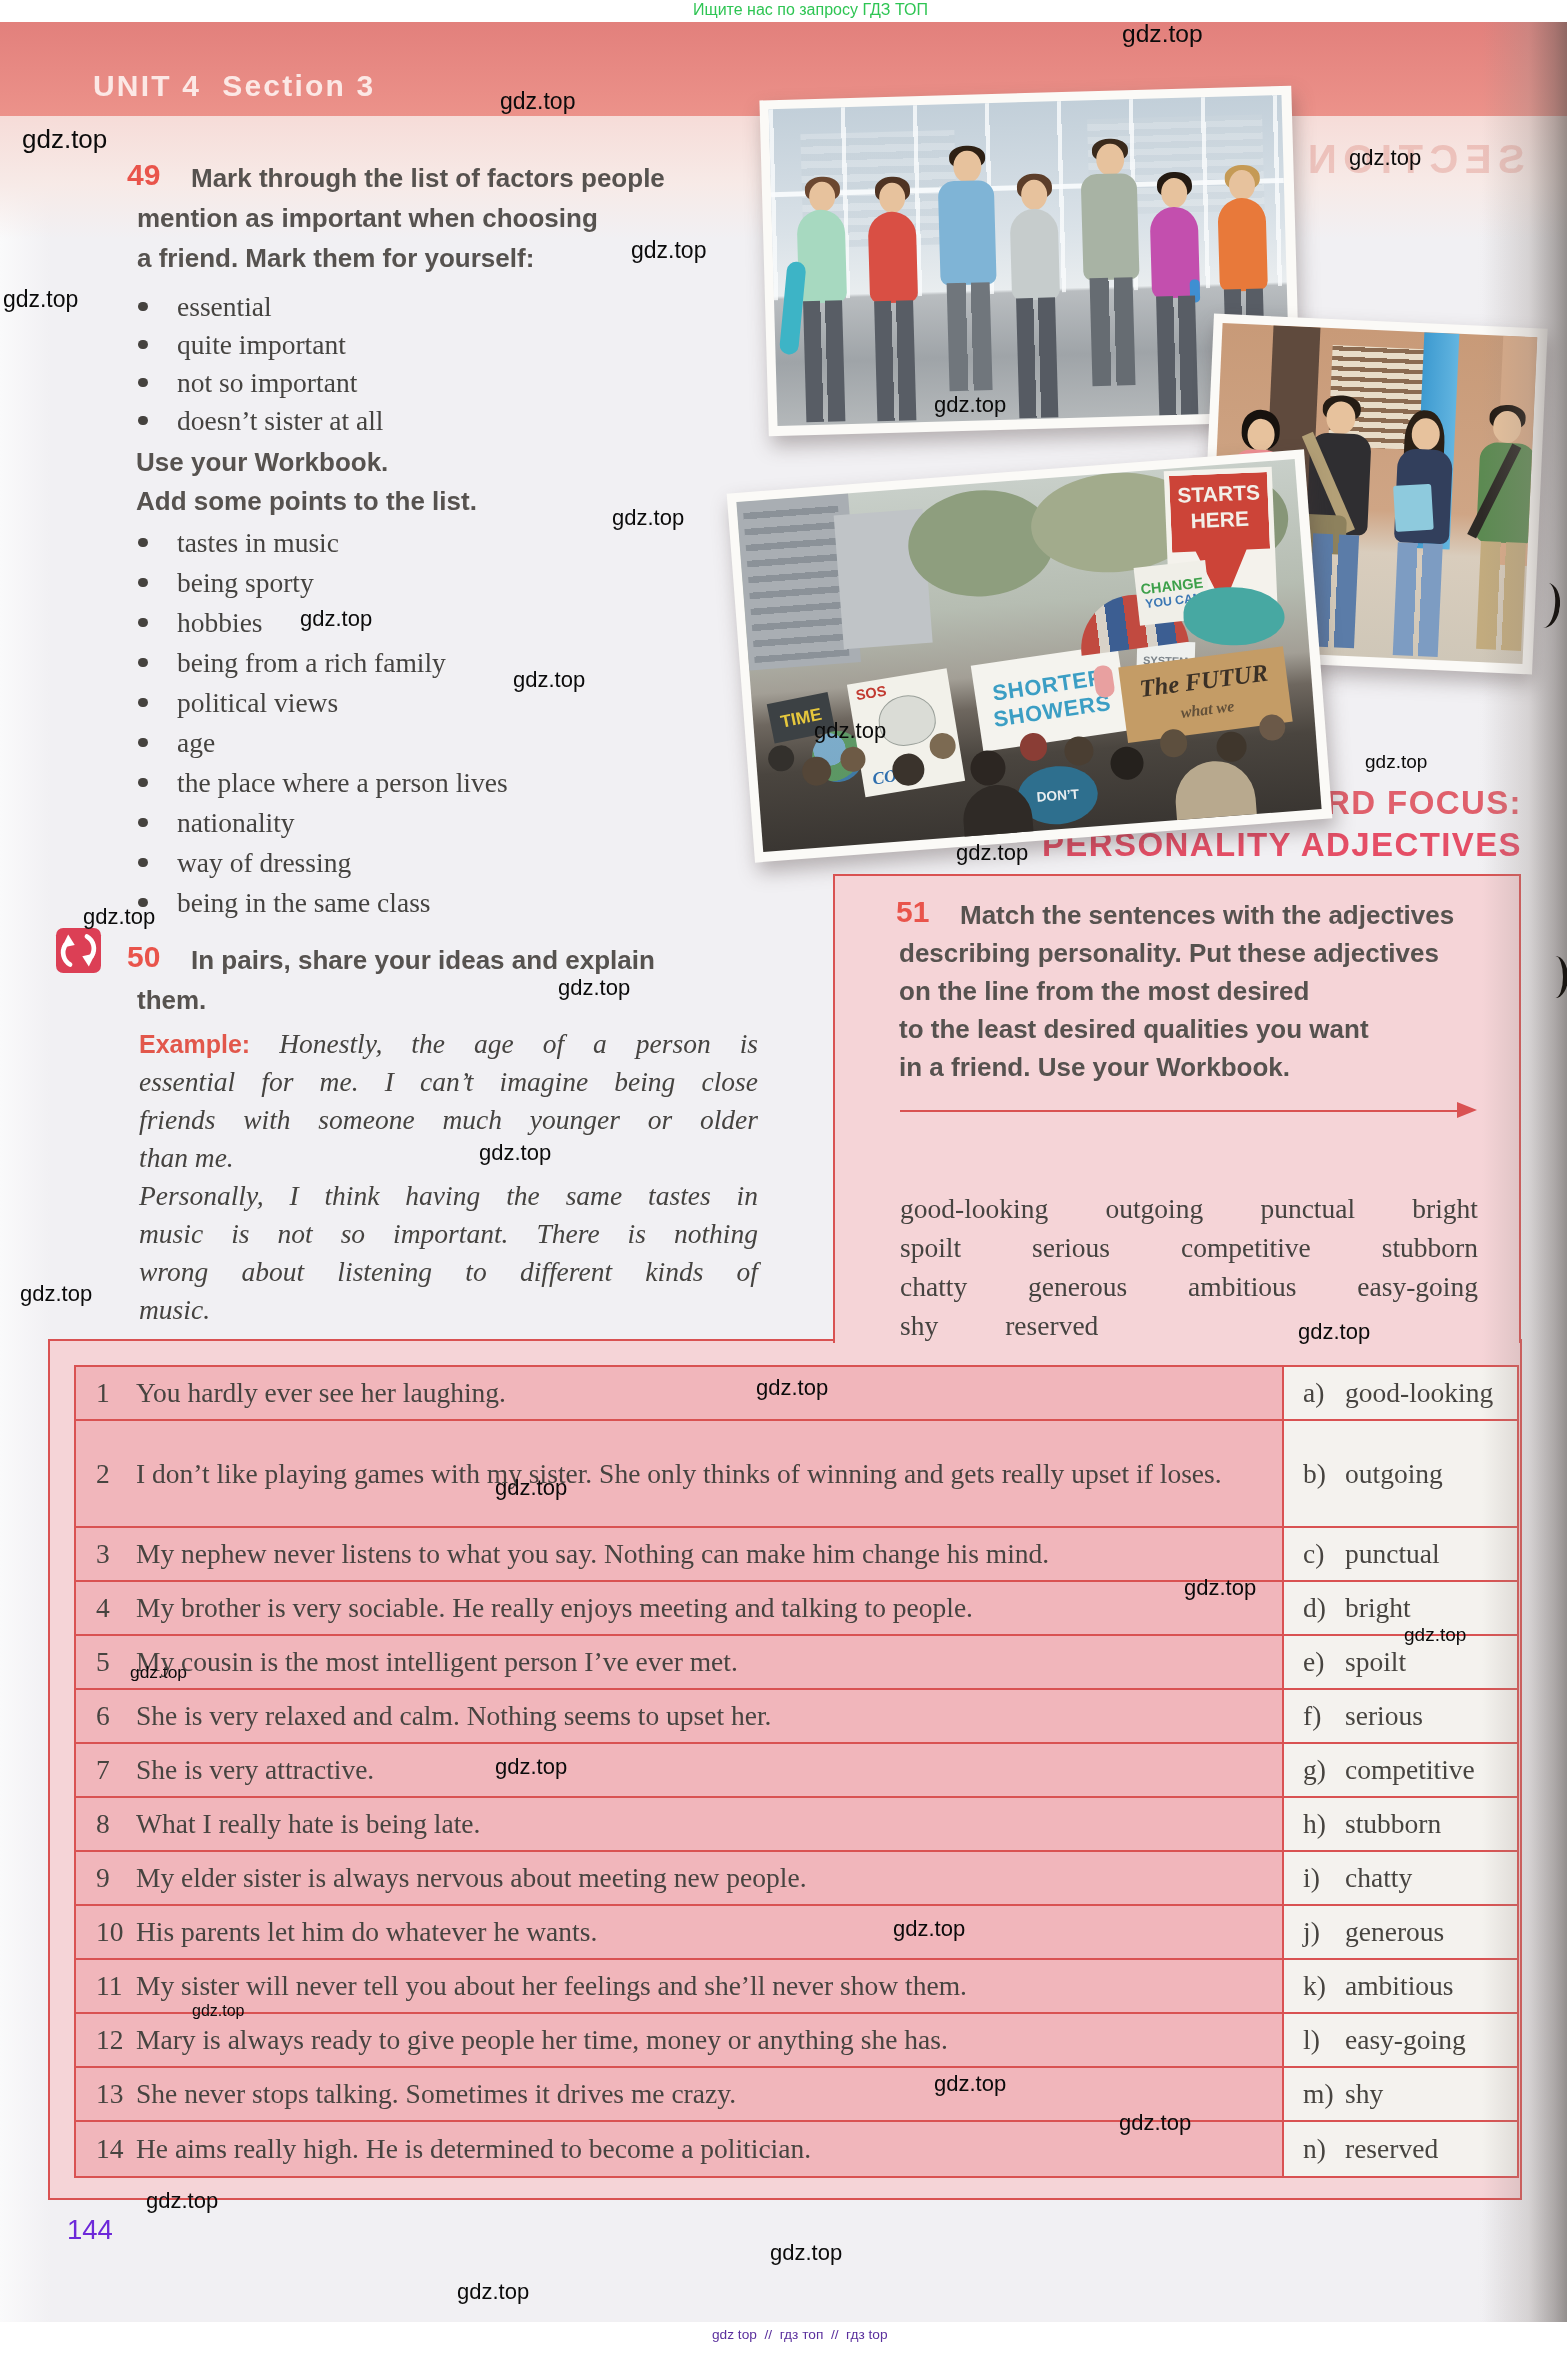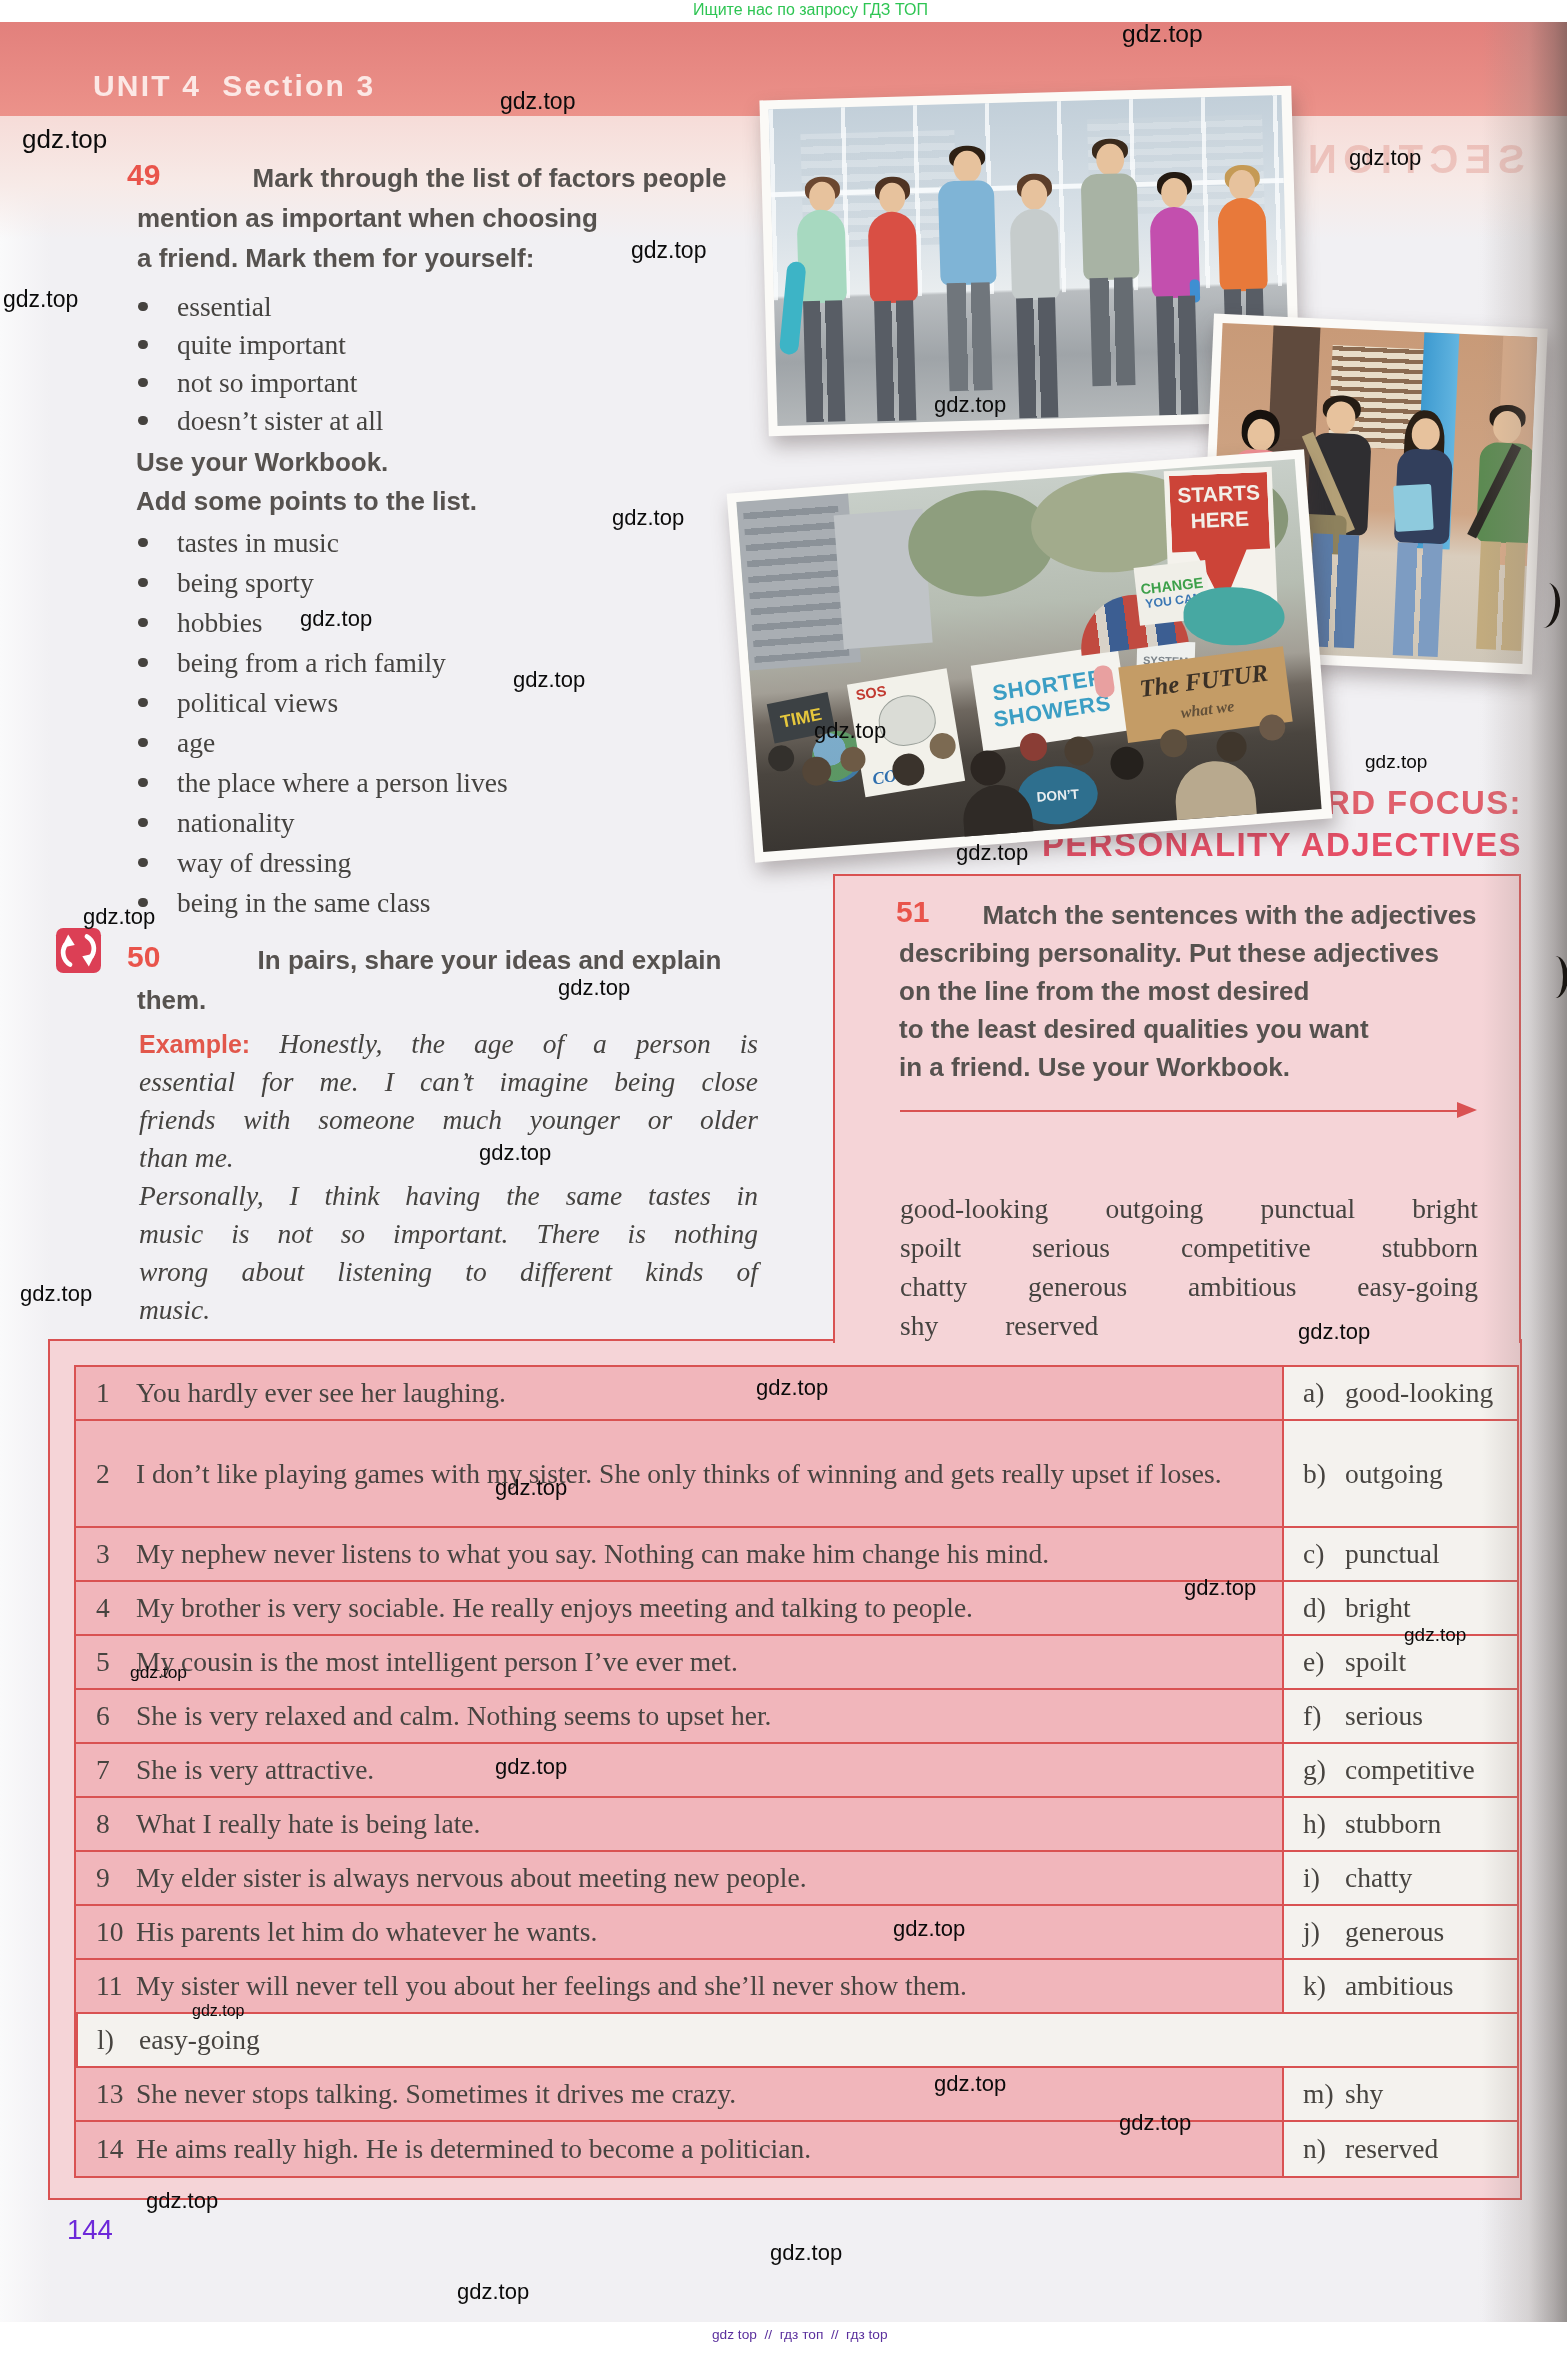--- a/index.html
+++ b/index.html
@@ -23,21 +23,21 @@
         color:rgba(217,128,118,0.35);transform:scaleX(-1);white-space:pre;}
   #promo{position:absolute;left:693px;top:1.4px;font-size:16px;color:#2ec553;}
   #footer-line{position:absolute;left:712px;top:2327px;font-size:13.7px;color:#5a2f9d;white-space:pre;}
   #page-number{position:absolute;left:67px;top:2214px;font-size:27.5px;color:#6d28d9;}
 
   
   .serif{font-family:"Liberation Serif",serif;color:var(--serif-ink);}
   .promptblock{position:absolute;color:var(--sans-ink);font-weight:700;font-size:26px;}
   .pline{line-height:40px;}
   .pline51{line-height:38px;}
-  .first{position:relative;text-align:center;}
+  .first{position:relative;}
   .exnum{position:absolute;left:-10px;top:-2.9px;font-size:30px;font-weight:700;color:var(--num);}
   .ind74{padding-left:54px;}
   .ind84{padding-left:61px;}
   .bullets{position:absolute;left:137px;}
   .bullet-item{position:relative;padding-left:40px;font-size:27.5px;}
   .bullet-item::before{content:"";position:absolute;left:1.4px;top:13px;width:9.4px;height:9.4px;border-radius:50%;background:#45423e;}
   .bi52{height:38px;line-height:35px;}
   .bi56{height:40px;line-height:36px;}
   .note{position:absolute;left:136px;color:var(--sans-ink);font-weight:700;font-size:26px;line-height:39px;}
   .example{position:absolute;left:139px;width:619px;font-size:27.5px;font-style:italic;}
@@ -475,20 +475,24 @@
         <div class="tl">
           <div class="rnum">11</div>
           <div class="rsent">My sister will never tell you about her feelings and she’ll never show them.</div>
         </div>
         <div class="tr2">
           <div class="rlet">k)</div>
           <div class="radj">ambitious</div>
         </div>
       </div>
       <div class="trow">
+        <div class="tl">
+          <div class="rnum">12</div>
+          <div class="rsent">Mary is always ready to give people her time, money or anything she has.</div>
+        </div>
         <div class="tr2">
           <div class="rlet">l)</div>
           <div class="radj">easy-going</div>
         </div>
       </div>
       <div class="trow">
         <div class="tl">
           <div class="rnum">13</div>
           <div class="rsent">She never stops talking. Sometimes it drives me crazy.</div>
         </div>

